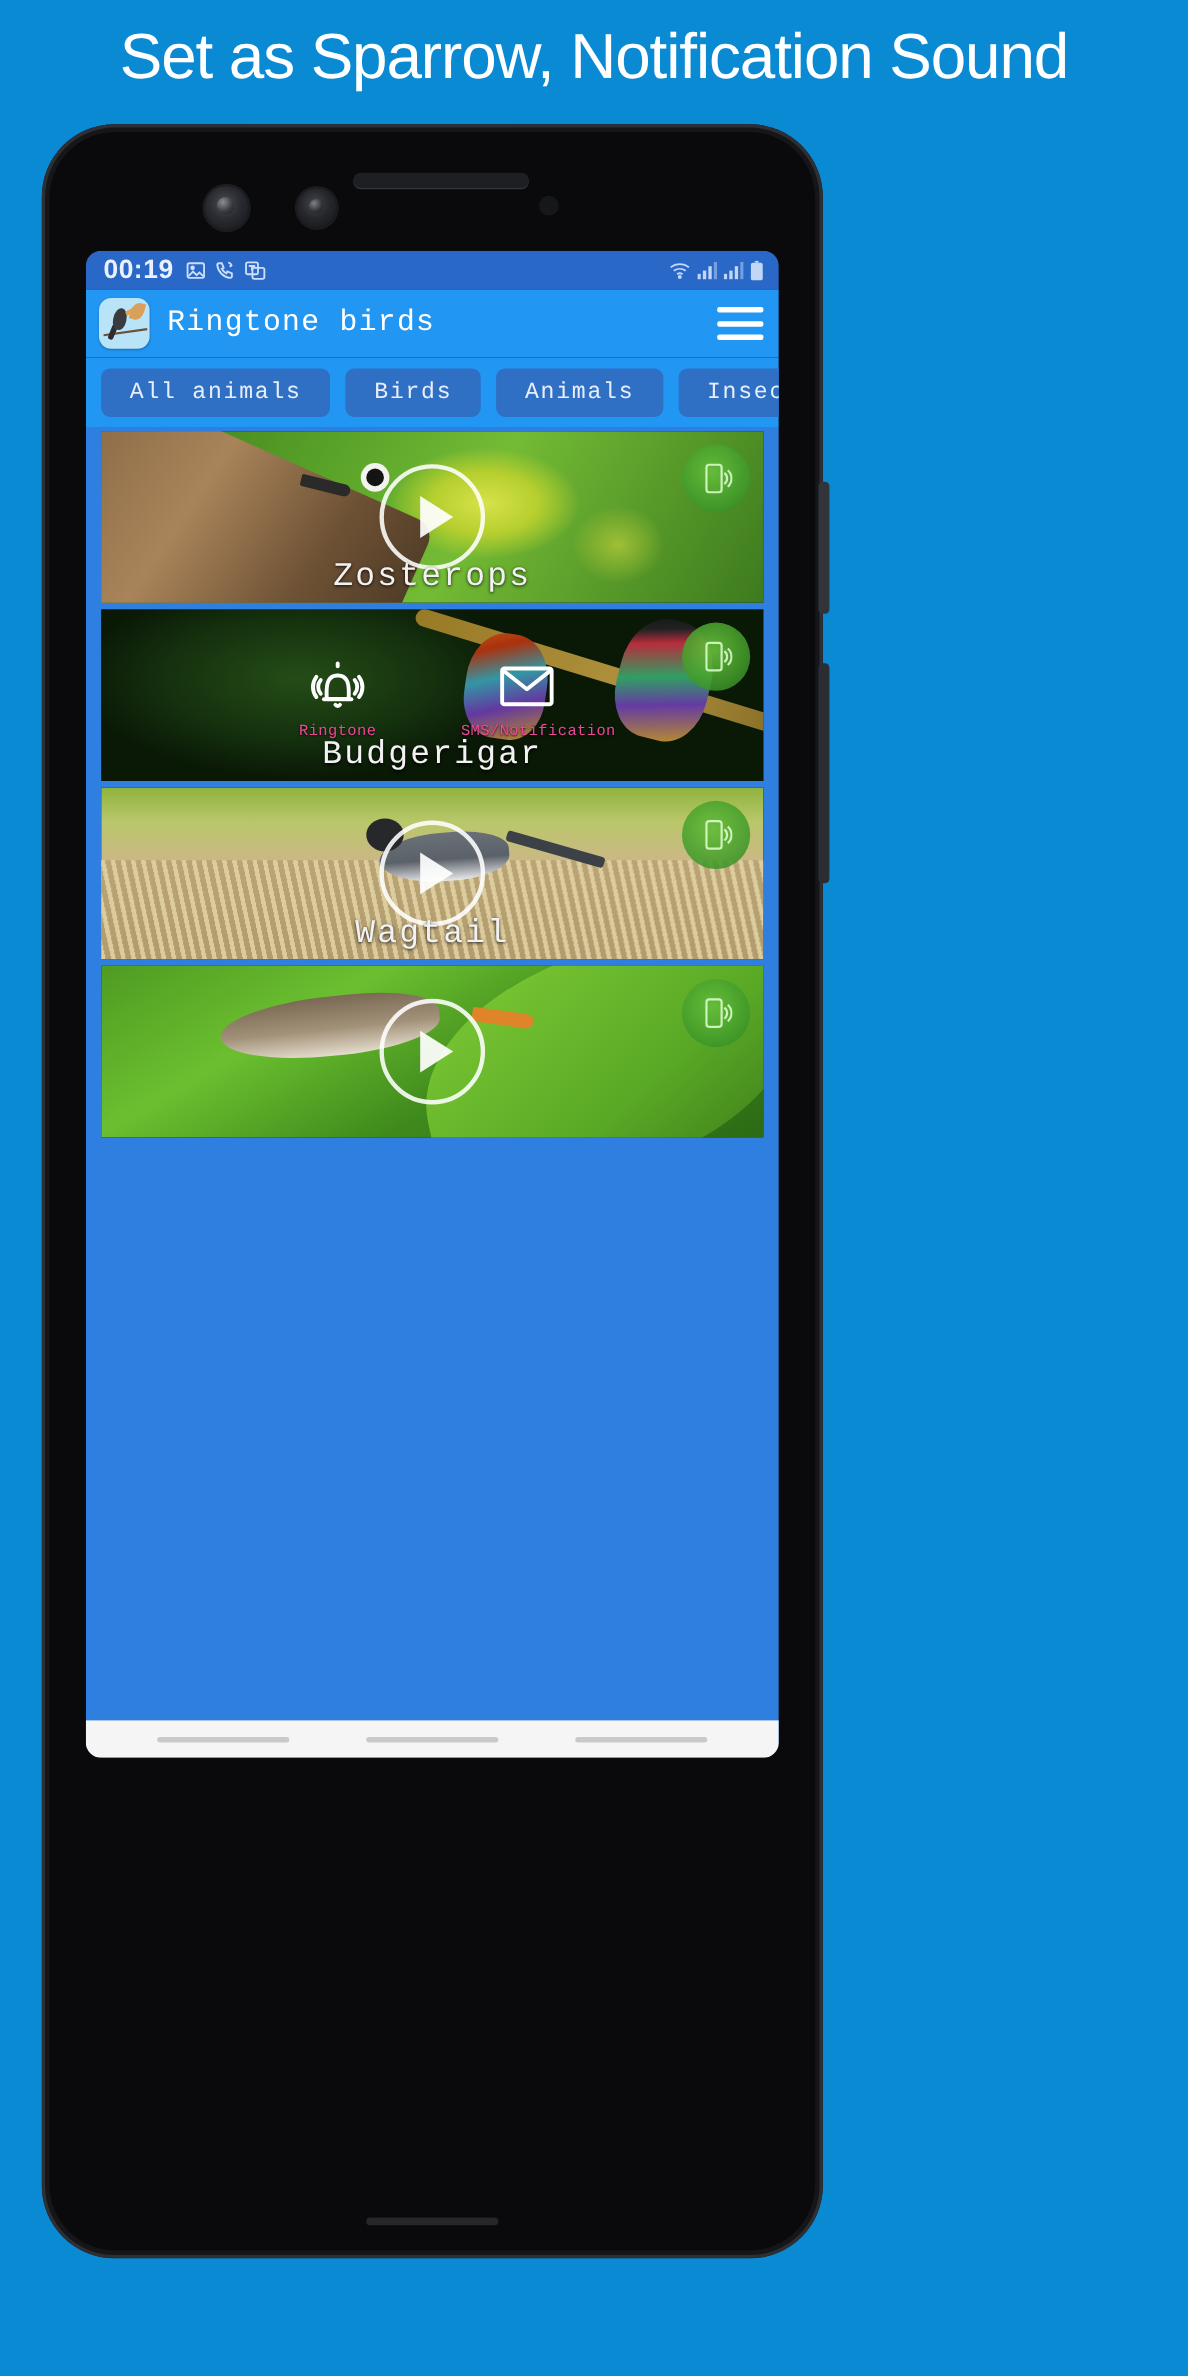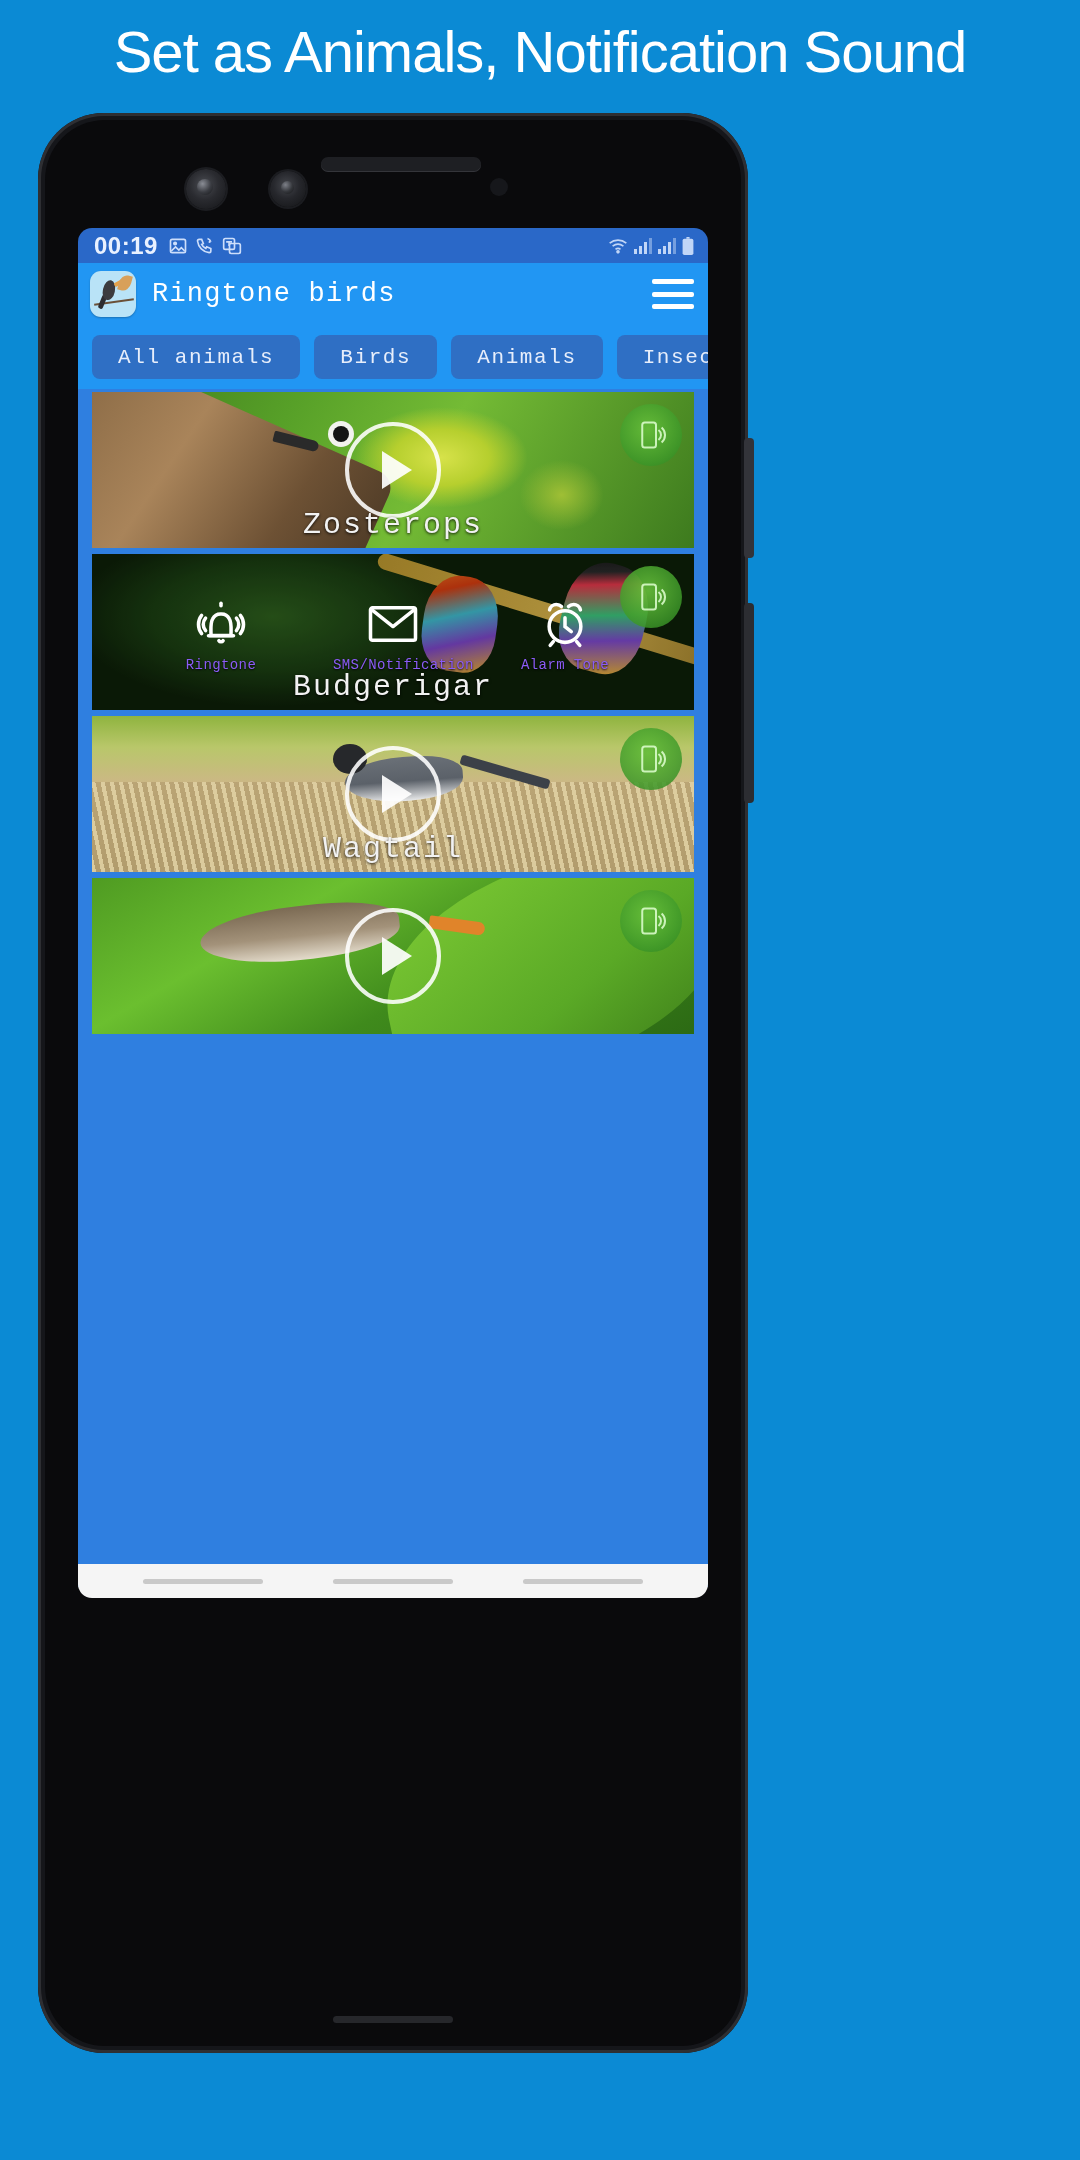--- a/index.html
+++ b/index.html
@@ -252,21 +252,21 @@
   .actions {
     position: absolute;
     left: 0; right: 0; top: 42%;
     transform: translateY(-32%);
     display: flex; justify-content: center; gap: 52px;
   }
   .action { width: 120px; text-align: center; }
   .action .ico { height: 58px; display:flex; align-items:center; justify-content:center; }
   .action .lbl {
     margin-top: 4px;
-    color: #8b5cf6;
+    color: #ec4899;
     font-size: 14px;
     letter-spacing: .4px;
     font-family: "Liberation Mono", monospace;
     text-shadow: 0 1px 2px rgba(0,0,0,.9);
     white-space: nowrap;
   }
   .dim { position:absolute; inset:0; background: rgba(0,0,0,.18); }
 
   
   .navbar {
@@ -404,21 +404,21 @@
     position: absolute; left: 56%; top: 26%;
     width: 56px; height: 13px; background: #e0842a;
     transform: rotate(8deg); border-radius: 2px 7px 7px 2px;
   }
 </style>
 </head>
 <body>
 
 <div id="root">
 
-  <div class="headline">Set as Animals, Notification Sound</div>
+  <div class="headline">Set as Sparrow, Notification Sound</div>
 
   <div class="phone">
     <div class="phone-inner-bezel"></div>
     <div class="btn-power"></div>
     <div class="btn-vol"></div>
     <div class="cam1"></div>
     <div class="cam2"></div>
     <div class="speaker"></div>
     <div class="sensor"></div>
     <div class="chin"></div>
@@ -540,32 +540,20 @@
             <div class="action">
               <div class="ico">
                 <svg width="50" height="40" viewBox="0 0 24 18" fill="none" stroke="#ffffff" stroke-width="1.7" stroke-linejoin="round">
                   <rect x="1.2" y="1.2" width="21.6" height="15.6" rx="1"></rect>
                   <path d="M1.6 2L12 10.2 22.4 2"></path>
                 </svg>
               </div>
               <div class="lbl">SMS/Notification</div>
             </div>
 
-            <div class="action">
-              <div class="ico">
-                <svg width="50" height="50" viewBox="0 0 24 24" fill="none" stroke="#ffffff" stroke-width="1.7" stroke-linecap="round">
-                  <circle cx="12" cy="13.2" r="7.6"></circle>
-                  <path d="M12 9v4.2l3 2.4"></path>
-                  <path d="M4.6 5.2A3.3 3.3 0 018 2.6a3.3 3.3 0 012.3 1"></path>
-                  <path d="M19.4 5.2A3.3 3.3 0 0016 2.6a3.3 3.3 0 00-2.3 1"></path>
-                  <path d="M6.4 20.4l-1.5 1.8M17.6 20.4l1.5 1.8"></path>
-                </svg>
-              </div>
-              <div class="lbl">Alarm Tone</div>
-            </div>
           </div>
 
           <div class="card-title">Budgerigar</div>
         </div>
 
         <div class="card">
           <div class="card-bg ph-wag">
             <div class="straw"></div>
               <div class="bird"></div>
               <div class="head"></div>

